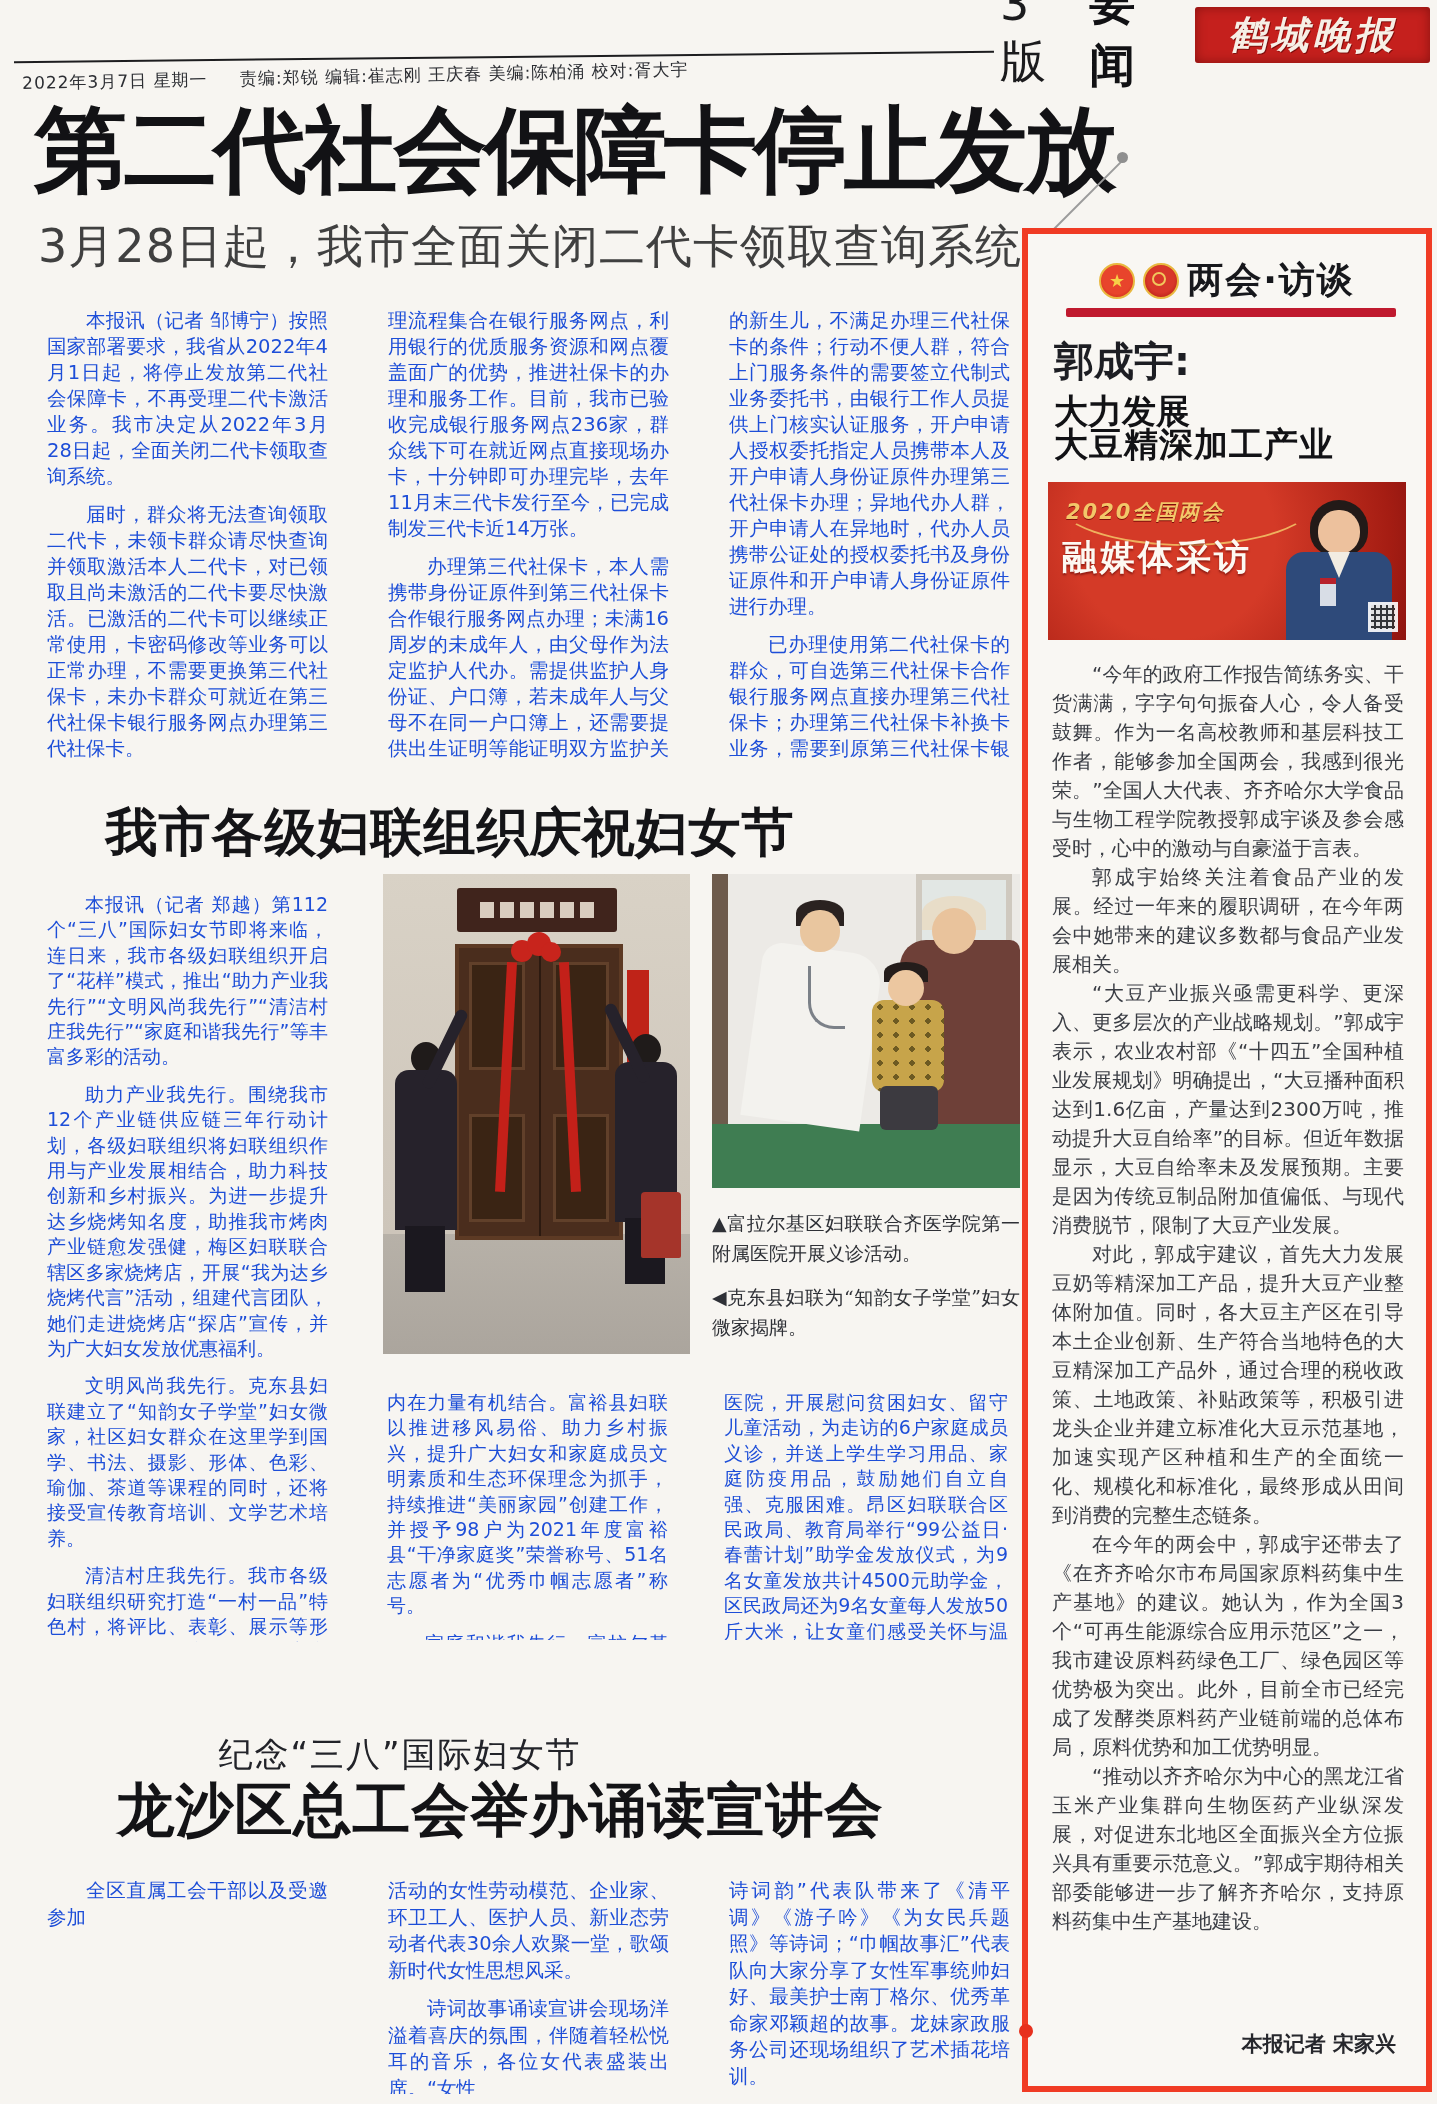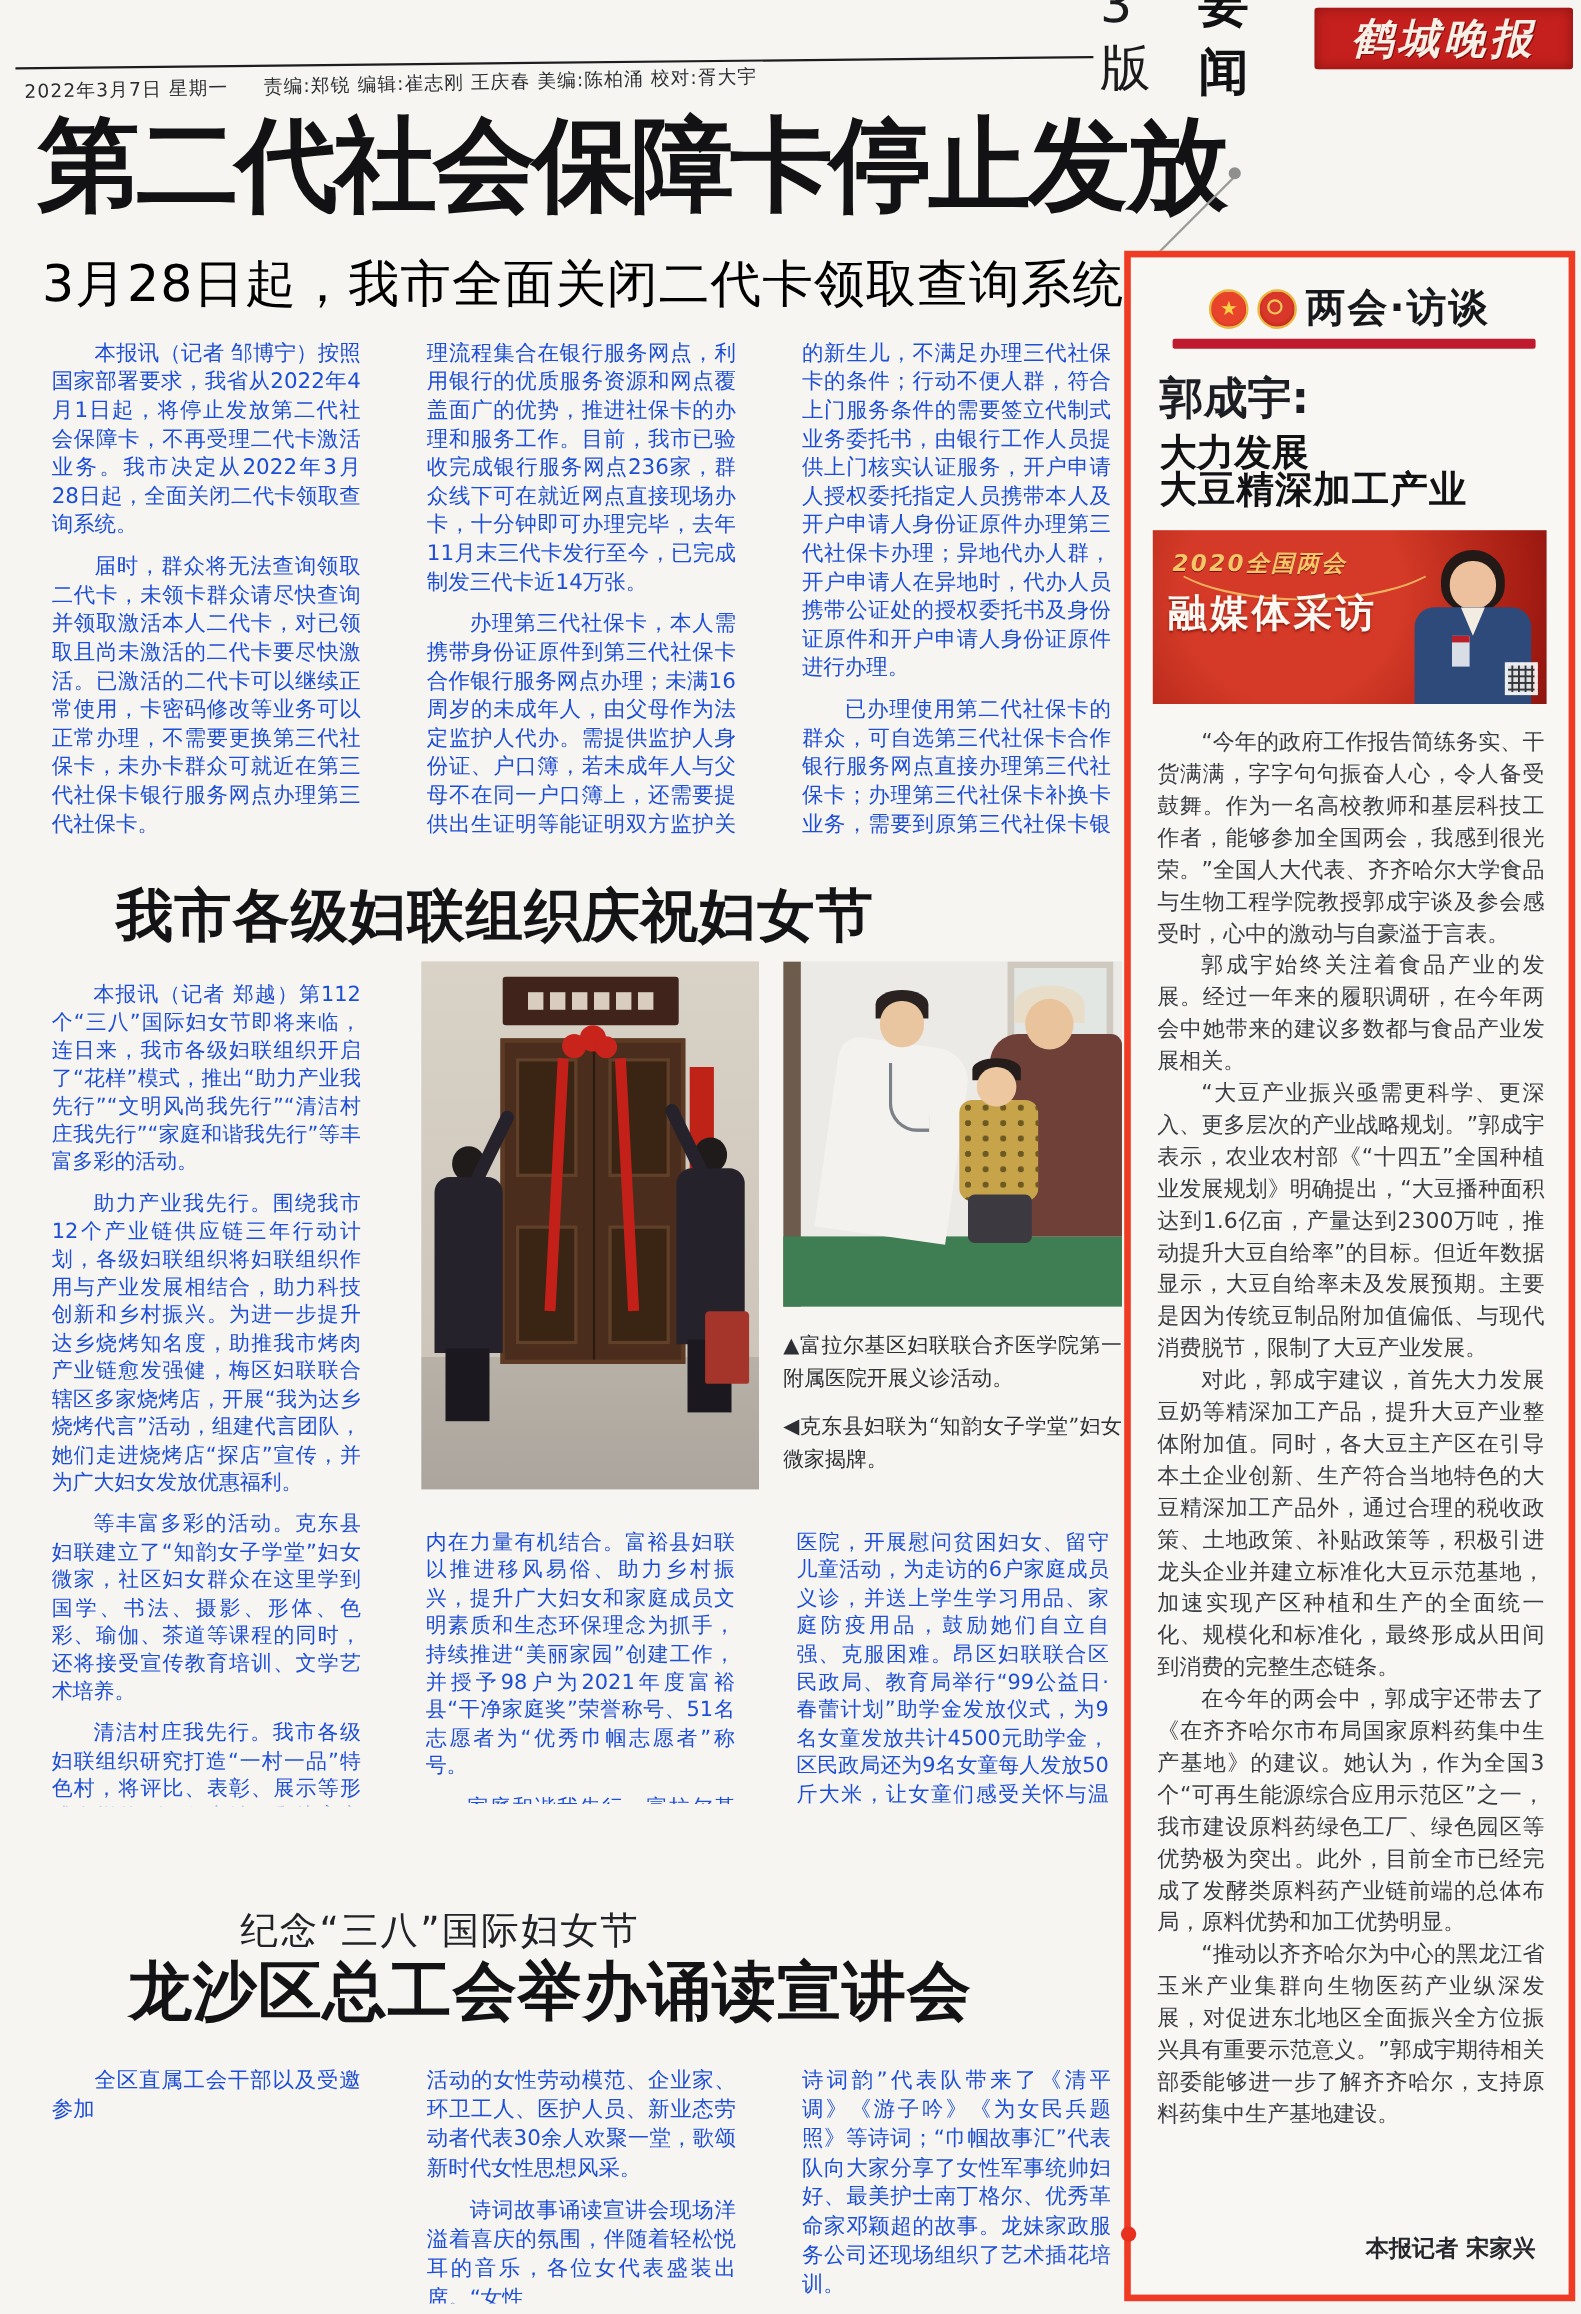--- a/index.html
+++ b/index.html
@@ -14,21 +14,21 @@
   .top-rule{left:14px;top:56px;width:980px;height:2px;background:#1d1d1f;transform:rotate(-0.6deg);}
   .dateline{left:22px;top:72px;width:900px;font-size:17px;letter-spacing:1px;color:#2c2e33;transform:rotate(-1.2deg);transform-origin:left top;white-space:nowrap;}
   .dateline .eds{margin-left:26px;}
   .pageno-wrap{left:1000px;top:4px;width:430px;height:62px;display:flex;align-items:center;gap:10px;}
   .pageno{font-size:46px;font-weight:400;color:#1b1b1d;letter-spacing:2px;}
   .section-name{font-size:46px;font-weight:900;color:#111114;letter-spacing:2px;}
   .logo-box{width:235px;height:56px;background:#c5201d;border-radius:3px;display:flex;align-items:center;justify-content:center;box-shadow:inset 0 0 12px rgba(60,0,0,.45);}
   .logo-text{color:#f6efe6;font-size:38px;font-weight:900;font-style:italic;letter-spacing:4px;font-family:"DejaVu Serif","Liberation Serif",serif;text-shadow:1px 1px 0 #7e0e0c;}
   
   .a1-headline{left:21px;top:88px;width:1070px;font-size:93px;font-weight:900;color:#121215;letter-spacing:-3px;white-space:nowrap;font-stretch:condensed;margin-left:13px;}
-  .a1-sub{left:30px;top:228px;width:1000px;text-align:center;font-size:46px;font-weight:500;color:#000000;letter-spacing:1px;white-space:nowrap;}
+  .a1-sub{left:30px;top:216px;width:1000px;text-align:center;font-size:46px;font-weight:500;color:#404040;letter-spacing:1px;white-space:nowrap;}
   .cols{display:flex;gap:36px;}
   .col{width:305px;overflow:hidden;}
   .a1-cols{left:35px;top:296px;width:987px;height:462px;}
   .bodytext p{margin:12px;text-indent:2em;text-align:justify;color:#1d4ed8;}
   .a1-cols p{font-size:19.5px;line-height:26px;}
   p.cont{text-indent:0;}
   
   .a2-headline{left:35px;top:798px;width:830px;text-align:center;font-size:52px;font-weight:900;color:#141417;letter-spacing:1px;white-space:nowrap;}
   .a2-col1{left:35px;top:880px;width:305px;height:762px;overflow:hidden;}
   .a2-col1 p,.a2-colB p{font-size:19px;line-height:25.4px;}
@@ -139,21 +139,21 @@
   <div class="col">
     <p class="cont">的新生儿，不满足办理三代社保卡的条件；行动不便人群，符合上门服务条件的需要签立代制式业务委托书，由银行工作人员提供上门核实认证服务，开户申请人授权委托指定人员携带本人及开户申请人身份证原件办理第三代社保卡办理；异地代办人群，开户申请人在异地时，代办人员携带公证处的授权委托书及身份证原件和开户申请人身份证原件进行办理。</p>
     <p>已办理使用第二代社保卡的群众，可自选第三代社保卡合作银行服务网点直接办理第三代社保卡；办理第三代社保卡补换卡业务，需要到原第三代社保卡银行进行注销，再自选银行办理第三代社保卡。</p>
   </div>
 </div>
 
 <div class="abs a2-headline">我市各级妇联组织庆祝妇女节</div>
 <div class="abs a2-col1 bodytext">
   <p>本报讯（记者 郑越）第112个“三八”国际妇女节即将来临，连日来，我市各级妇联组织开启了“花样”模式，推出“助力产业我先行”“文明风尚我先行”“清洁村庄我先行”“家庭和谐我先行”等丰富多彩的活动。</p>
   <p>助力产业我先行。围绕我市12个产业链供应链三年行动计划，各级妇联组织将妇联组织作用与产业发展相结合，助力科技创新和乡村振兴。为进一步提升达乡烧烤知名度，助推我市烤肉产业链愈发强健，梅区妇联联合辖区多家烧烤店，开展“我为达乡烧烤代言”活动，组建代言团队，她们走进烧烤店“探店”宣传，并为广大妇女发放优惠福利。</p>
-  <p>等丰富多彩的活动。克东县妇联建立了“知韵女子学堂”妇女微家，社区妇女群众在这里学到国学、书法、摄影、形体、色彩、瑜伽、茶道等课程的同时，还将接受宣传教育培训、文学艺术培养。</p>
+  <p>文明风尚我先行。克东县妇联建立了“知韵女子学堂”妇女微家，社区妇女群众在这里学到国学、书法、摄影、形体、色彩、瑜伽、茶道等课程的同时，还将接受宣传教育培训、文学艺术培养。</p>
   <p>清洁村庄我先行。我市各级妇联组织研究打造“一村一品”特色村，将评比、表彰、展示等形式多样的“有形”方法，和培育家风“无形”</p>
 </div>
 
 <div class="abs photo1">
   <div class="p1-sign">
       <i></i>
       <i></i>
       <i></i>
       <i></i>
       <i></i>

